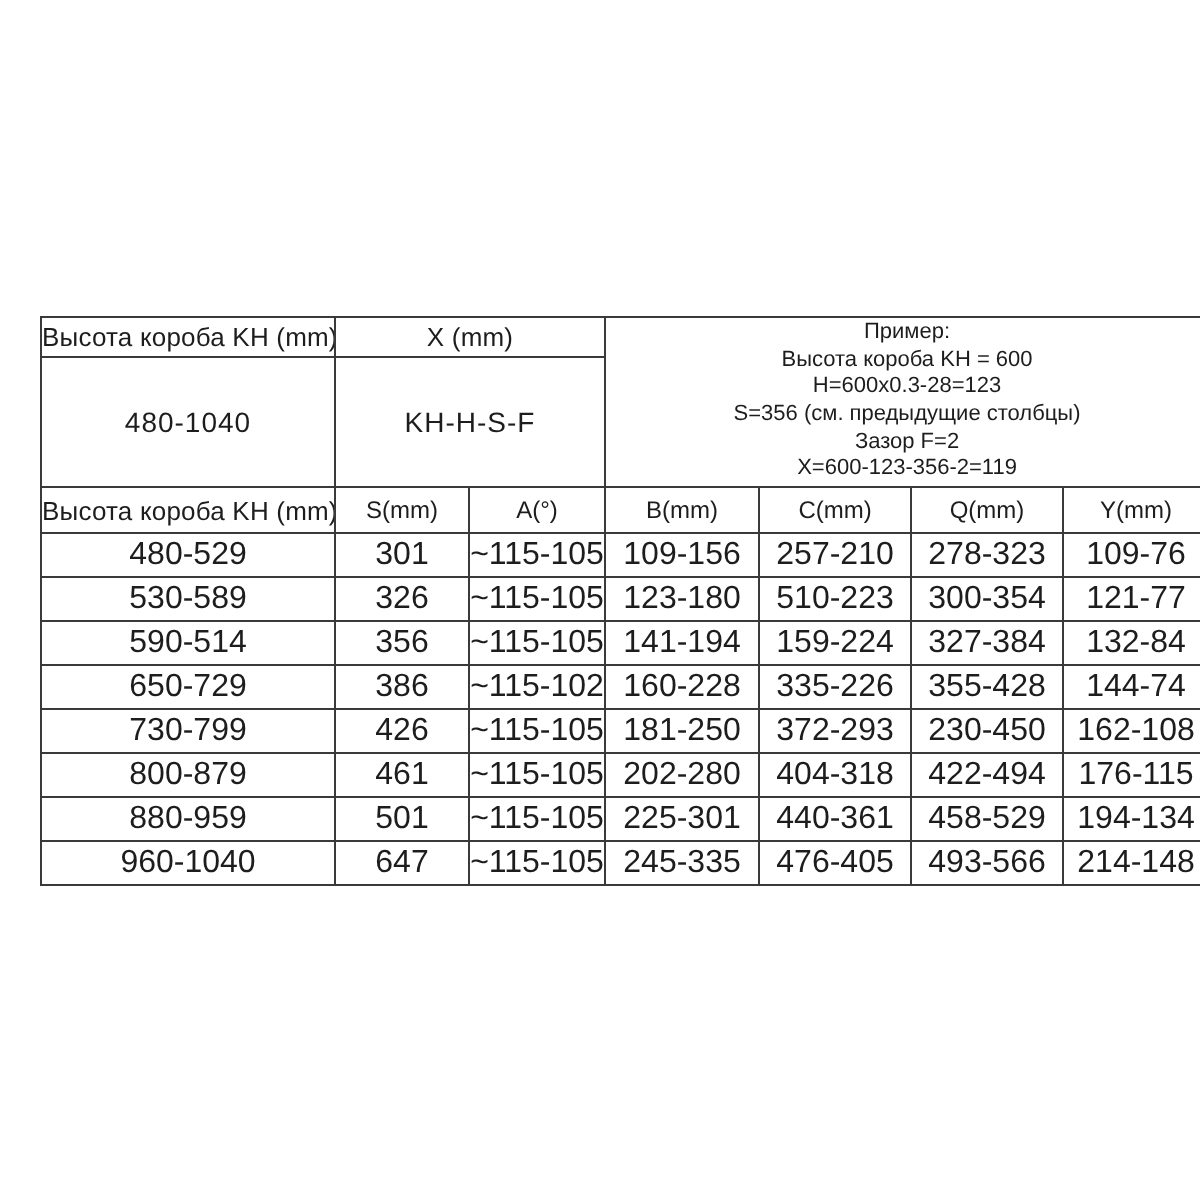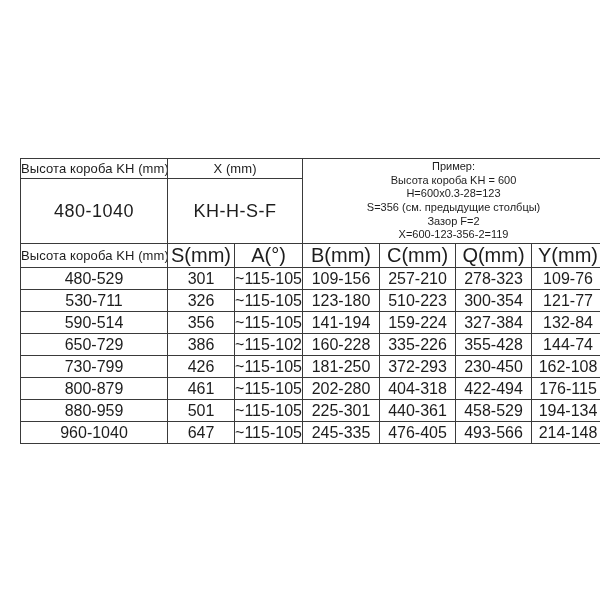--- a/index.html
+++ b/index.html
@@ -38,25 +38,25 @@
   .r-val    { height: 65px; }
   .r-head   { height: 23px; }
   tbody.body-rows tr { height: 22px; padding-left: 38px; }
 
   .th-strong {
     font-size: 13px;
     font-weight: 600;
     letter-spacing: 0.1px;
   }
   .colh {
-    font-size: 20px;
+    font-size: 12px;
     font-weight: 400;
   }
   .big {
-    font-size: 18px;
+    font-size: 14px;
     letter-spacing: 0.5px;
   }
   .example {
     text-align: left;
     vertical-align: top;
     white-space: normal;
     padding: 3px 6px 0 13px;
     font-size: 11px;
     line-height: 13.6px;
   }
@@ -108,21 +108,21 @@
         <tr>
           <td>480-529</td>
           <td>301</td>
           <td>~115-105</td>
           <td>109-156</td>
           <td>257-210</td>
           <td>278-323</td>
           <td>109-76</td>
         </tr>
         <tr>
-          <td>530-711</td>
+          <td>530-589</td>
           <td>326</td>
           <td>~115-105</td>
           <td>123-180</td>
           <td>510-223</td>
           <td>300-354</td>
           <td>121-77</td>
         </tr>
         <tr>
           <td>590-514</td>
           <td>356</td>

